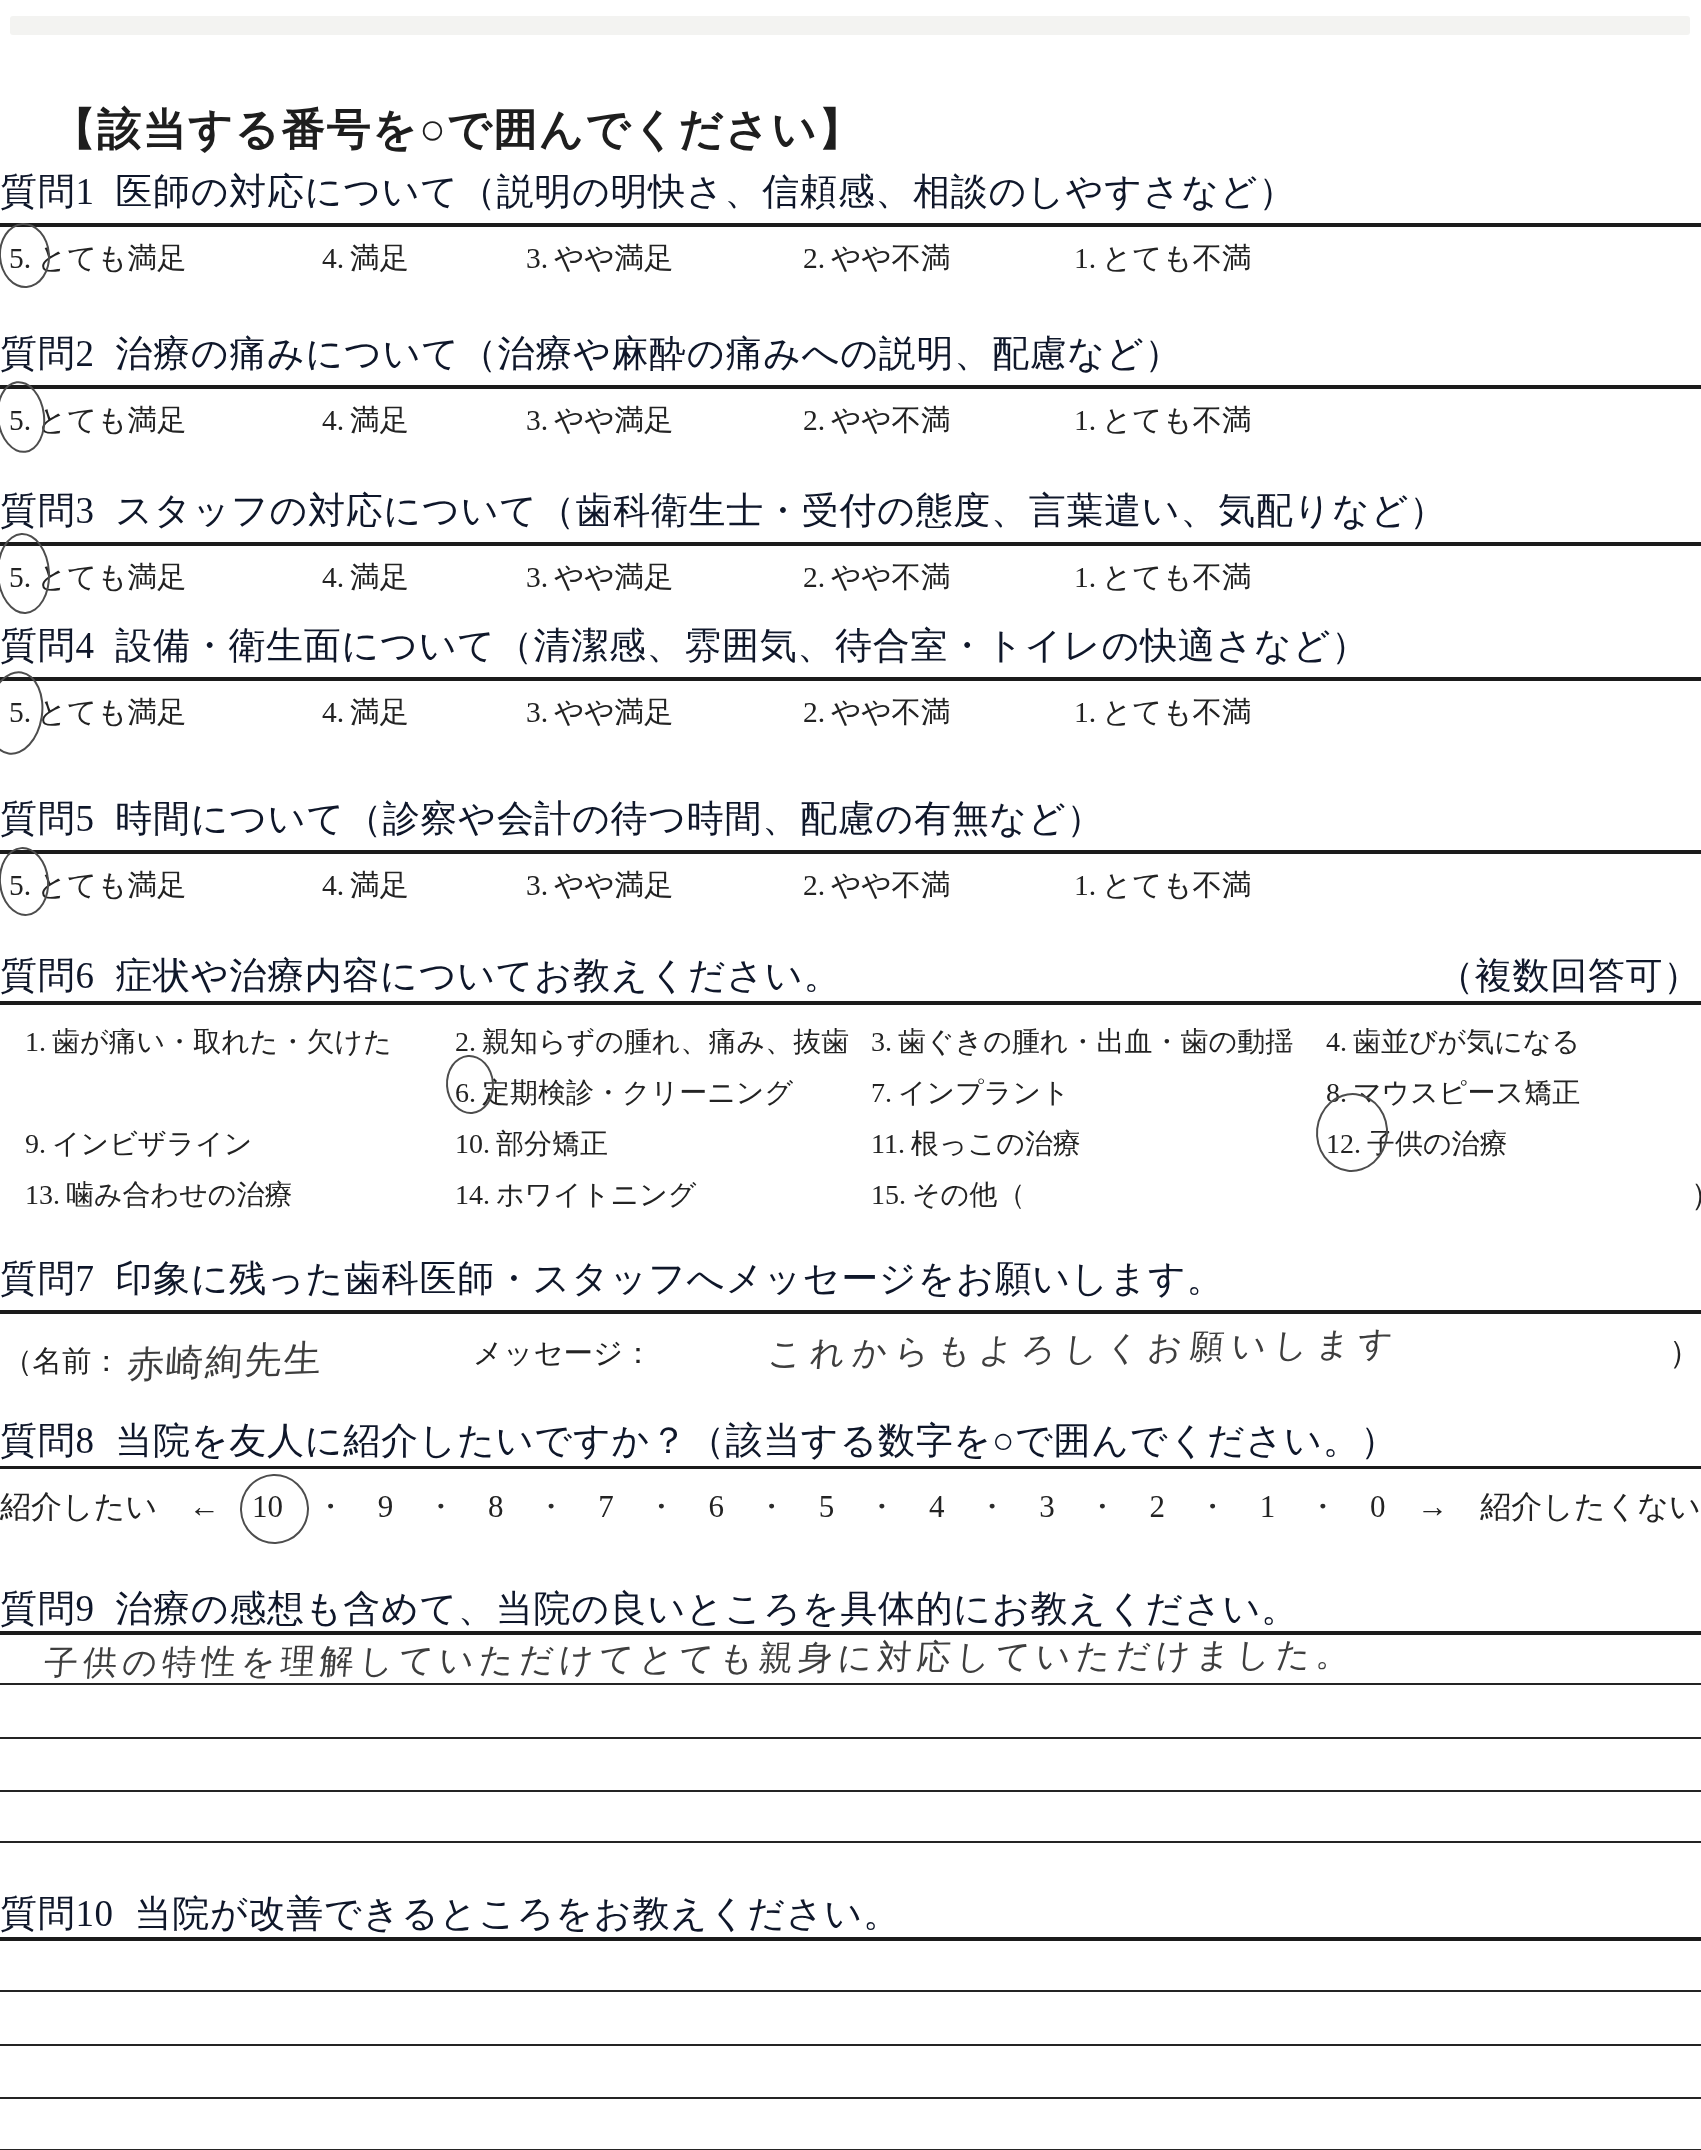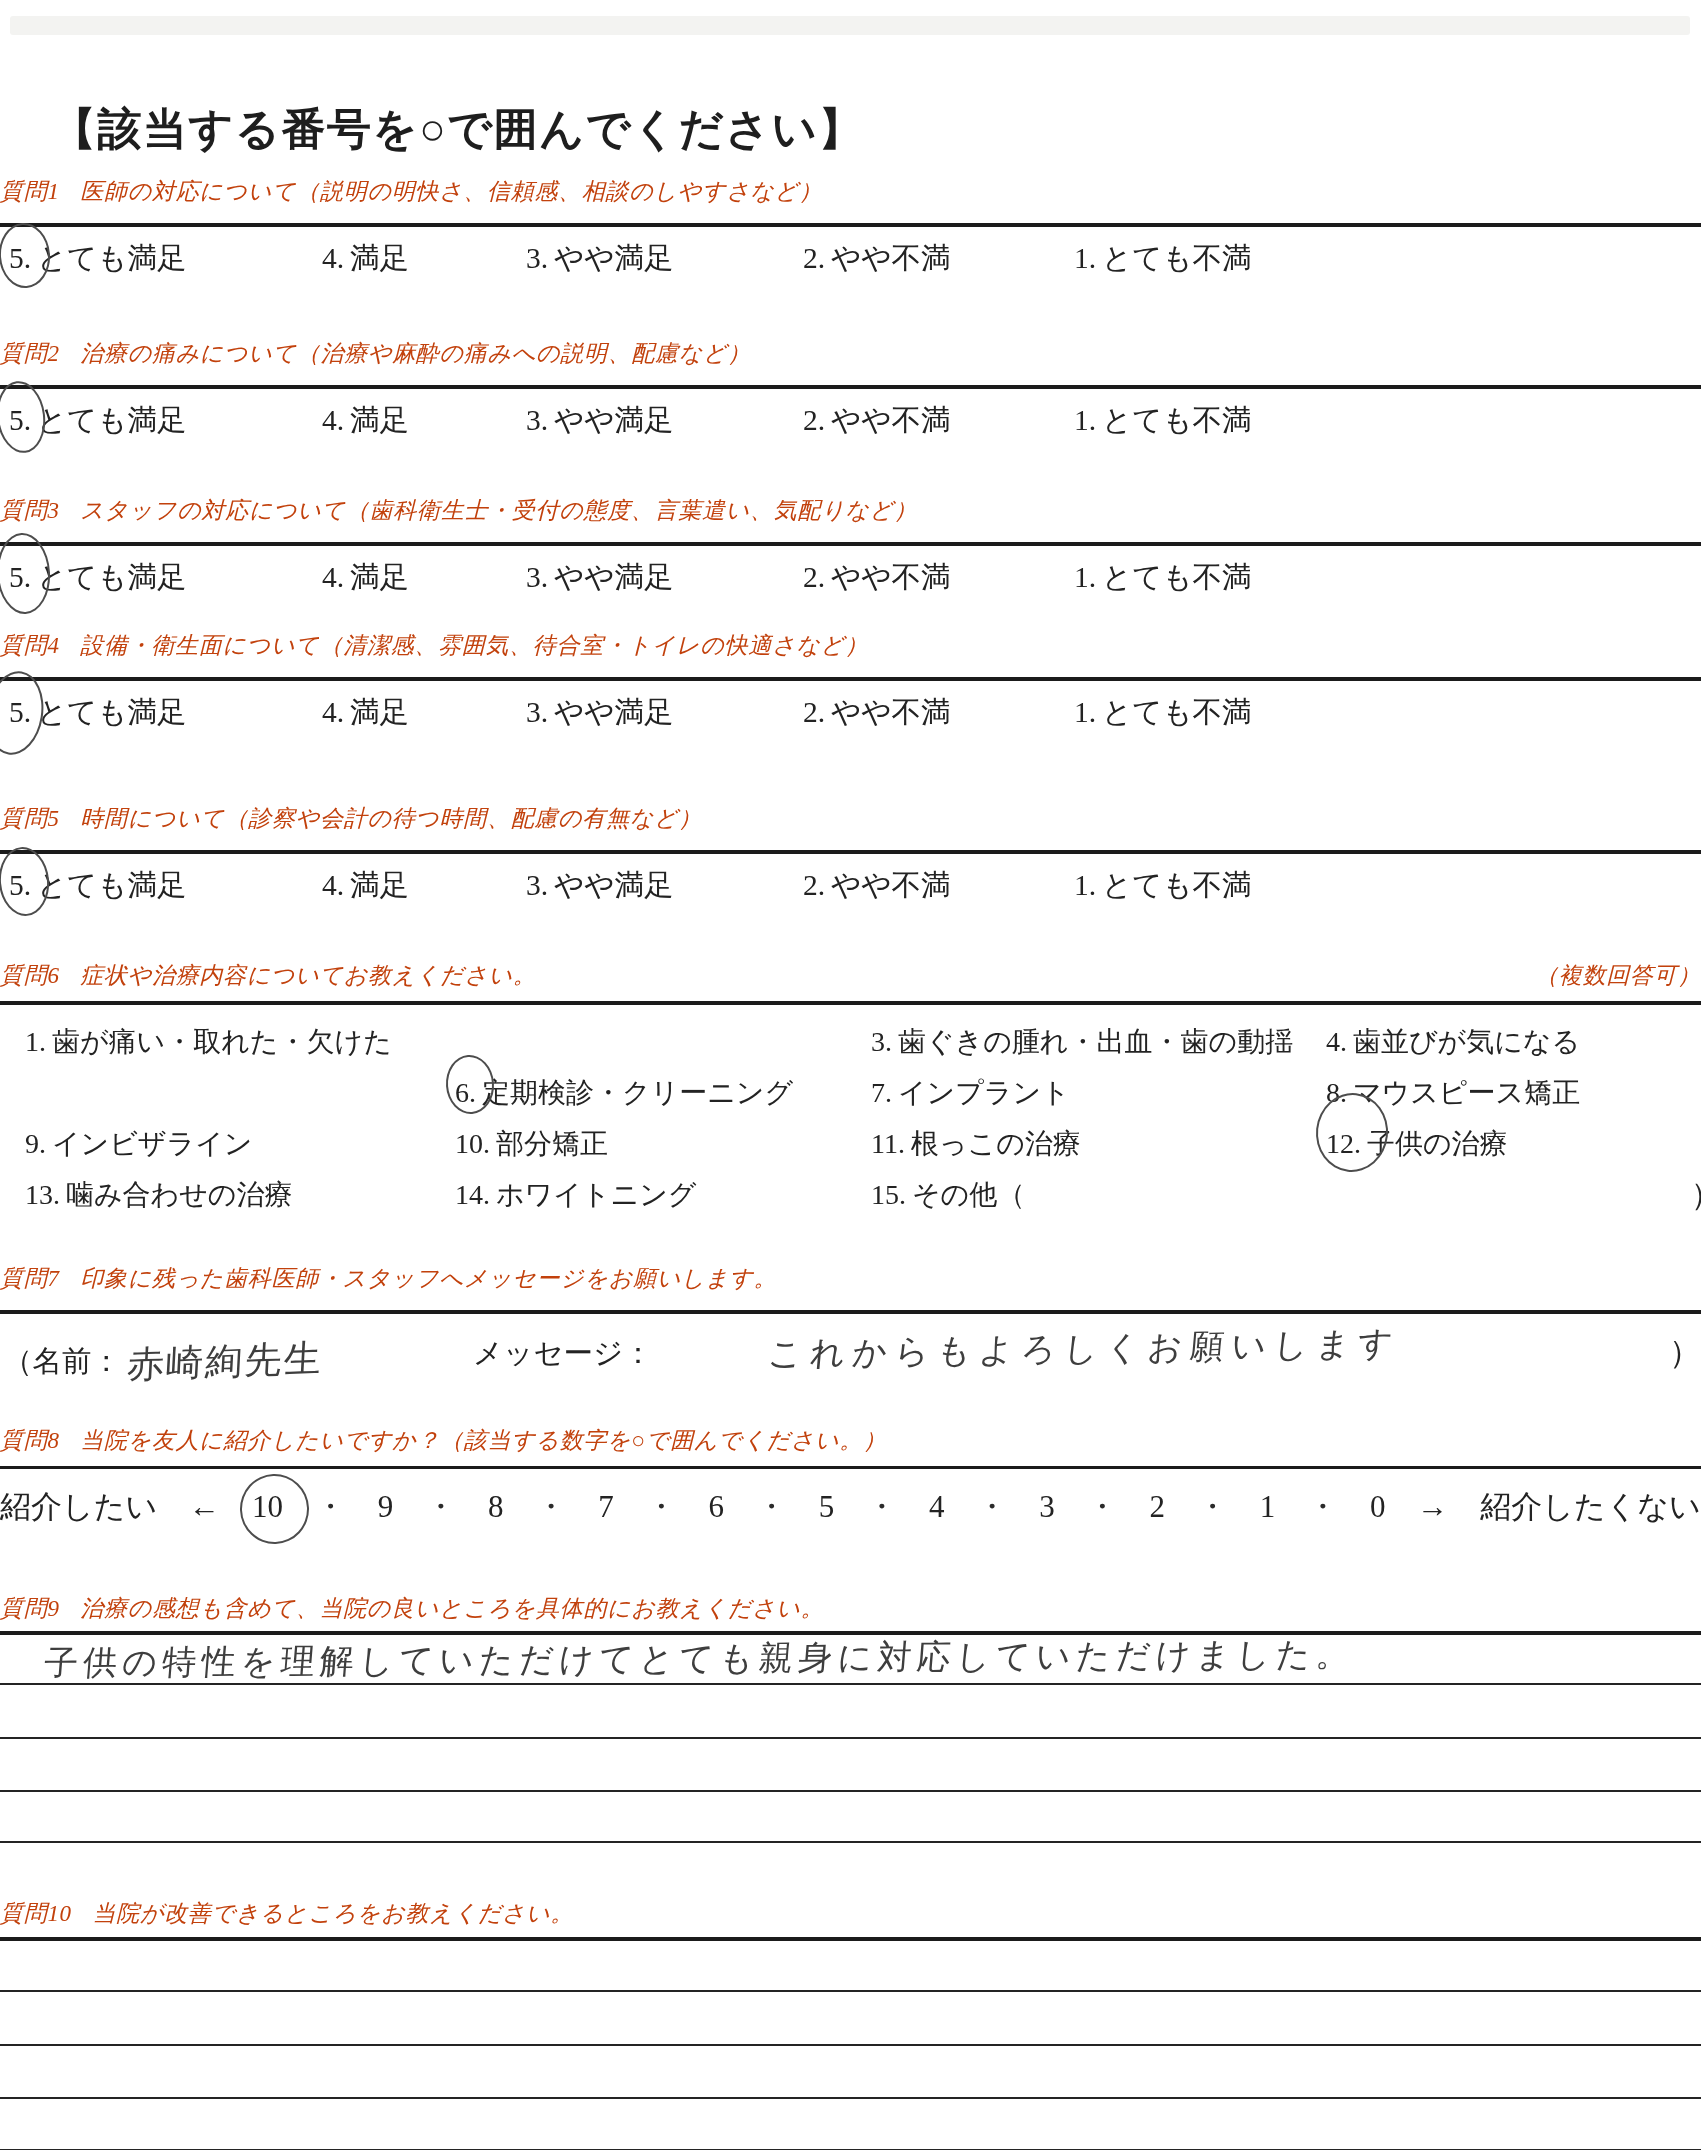--- a/index.html
+++ b/index.html
@@ -3,21 +3,21 @@
 <meta charset="utf-8">
 <style>
   html,body{margin:0;padding:0;background:#ffffff;}
   body{width:1701px;height:2151px;position:relative;overflow:hidden;
        font-family:"Liberation Serif","DejaVu Serif",serif;color:#232323;}
   .scan-band{position:absolute;top:16px;left:10.3px;width:1680px;height:19px;
              background:#f3f3f1;border-radius:3px;}
   .sheet{position:absolute;left:41px;width:1580px;}
   .page-title{position:absolute;top:71px;left:52px;font-size:44px;letter-spacing:1.5px;color:#1e1e1e;}
   .q{position:absolute;left:0;width:100%;}
-  .q-title{font-size:23px;line-height:43px;letter-spacing:0.7px;white-space:nowrap;color:#c2410c;font-style:italic;}
+  .q-title{font-size:37px;line-height:43px;letter-spacing:0.7px;white-space:nowrap;color:#0f172a;}
   .q-title .q-label{margin-right:20.7px;}
   .q-title-row{display:flex;justify-content:space-between;align-items:flex-end;}
   .hrule{border:0;border-top:4.4px solid #1b1b1b;margin:10.3px 0 0 0;}
   .hrule.thin{border-top-width:3px;}
   .opts{position:relative;margin-top:10.3px;height:46px;font-size:29.5px;line-height:41px;white-space:nowrap;padding-left:23px;}
   .opt{position:absolute;top:0;}
   .opt .num{display:inline-block;margin-right:5.9px;}
   
   .hc{position:relative;display:inline-block;}
   .hc::after{content:"";position:absolute;border:2.2px solid #4d4d4d;border-radius:50%;pointer-events:none;}
@@ -136,20 +136,21 @@
 
   <section class="q sheet" style="top:954px">
     <div class="q-title q-title-row">
       <span><span class="q-label">質問6</span><span>症状や治療内容についてお教えください。</span></span>
       <span>（複数回答可）</span>
     </div>
     <hr class="hrule" style="margin-top:4.4px">
     <div class="q6-rows">
       <div class="q6-row">
         <span class="q6-cell c1"><span class="num">1.</span><span>歯が痛い・取れた・欠けた</span></span>
+        <span class="q6-cell c2"><span class="num">2.</span><span>親知らずの腫れ、痛み、抜歯</span></span>
         <span class="q6-cell c3"><span class="num">3.</span><span>歯ぐきの腫れ・出血・歯の動揺</span></span>
         <span class="q6-cell c4"><span class="num">4.</span><span>歯並びが気になる</span></span>
       </div>
       <div class="q6-row">
         <span class="q6-cell c2"><span class="num hc hc-6">6.</span><span>定期検診・クリーニング</span></span>
         <span class="q6-cell c3"><span class="num">7.</span><span>インプラント</span></span>
         <span class="q6-cell c4"><span class="num">8.</span><span>マウスピース矯正</span></span>
       </div>
       <div class="q6-row">
         <span class="q6-cell c1"><span class="num">9.</span><span>インビザライン</span></span>

